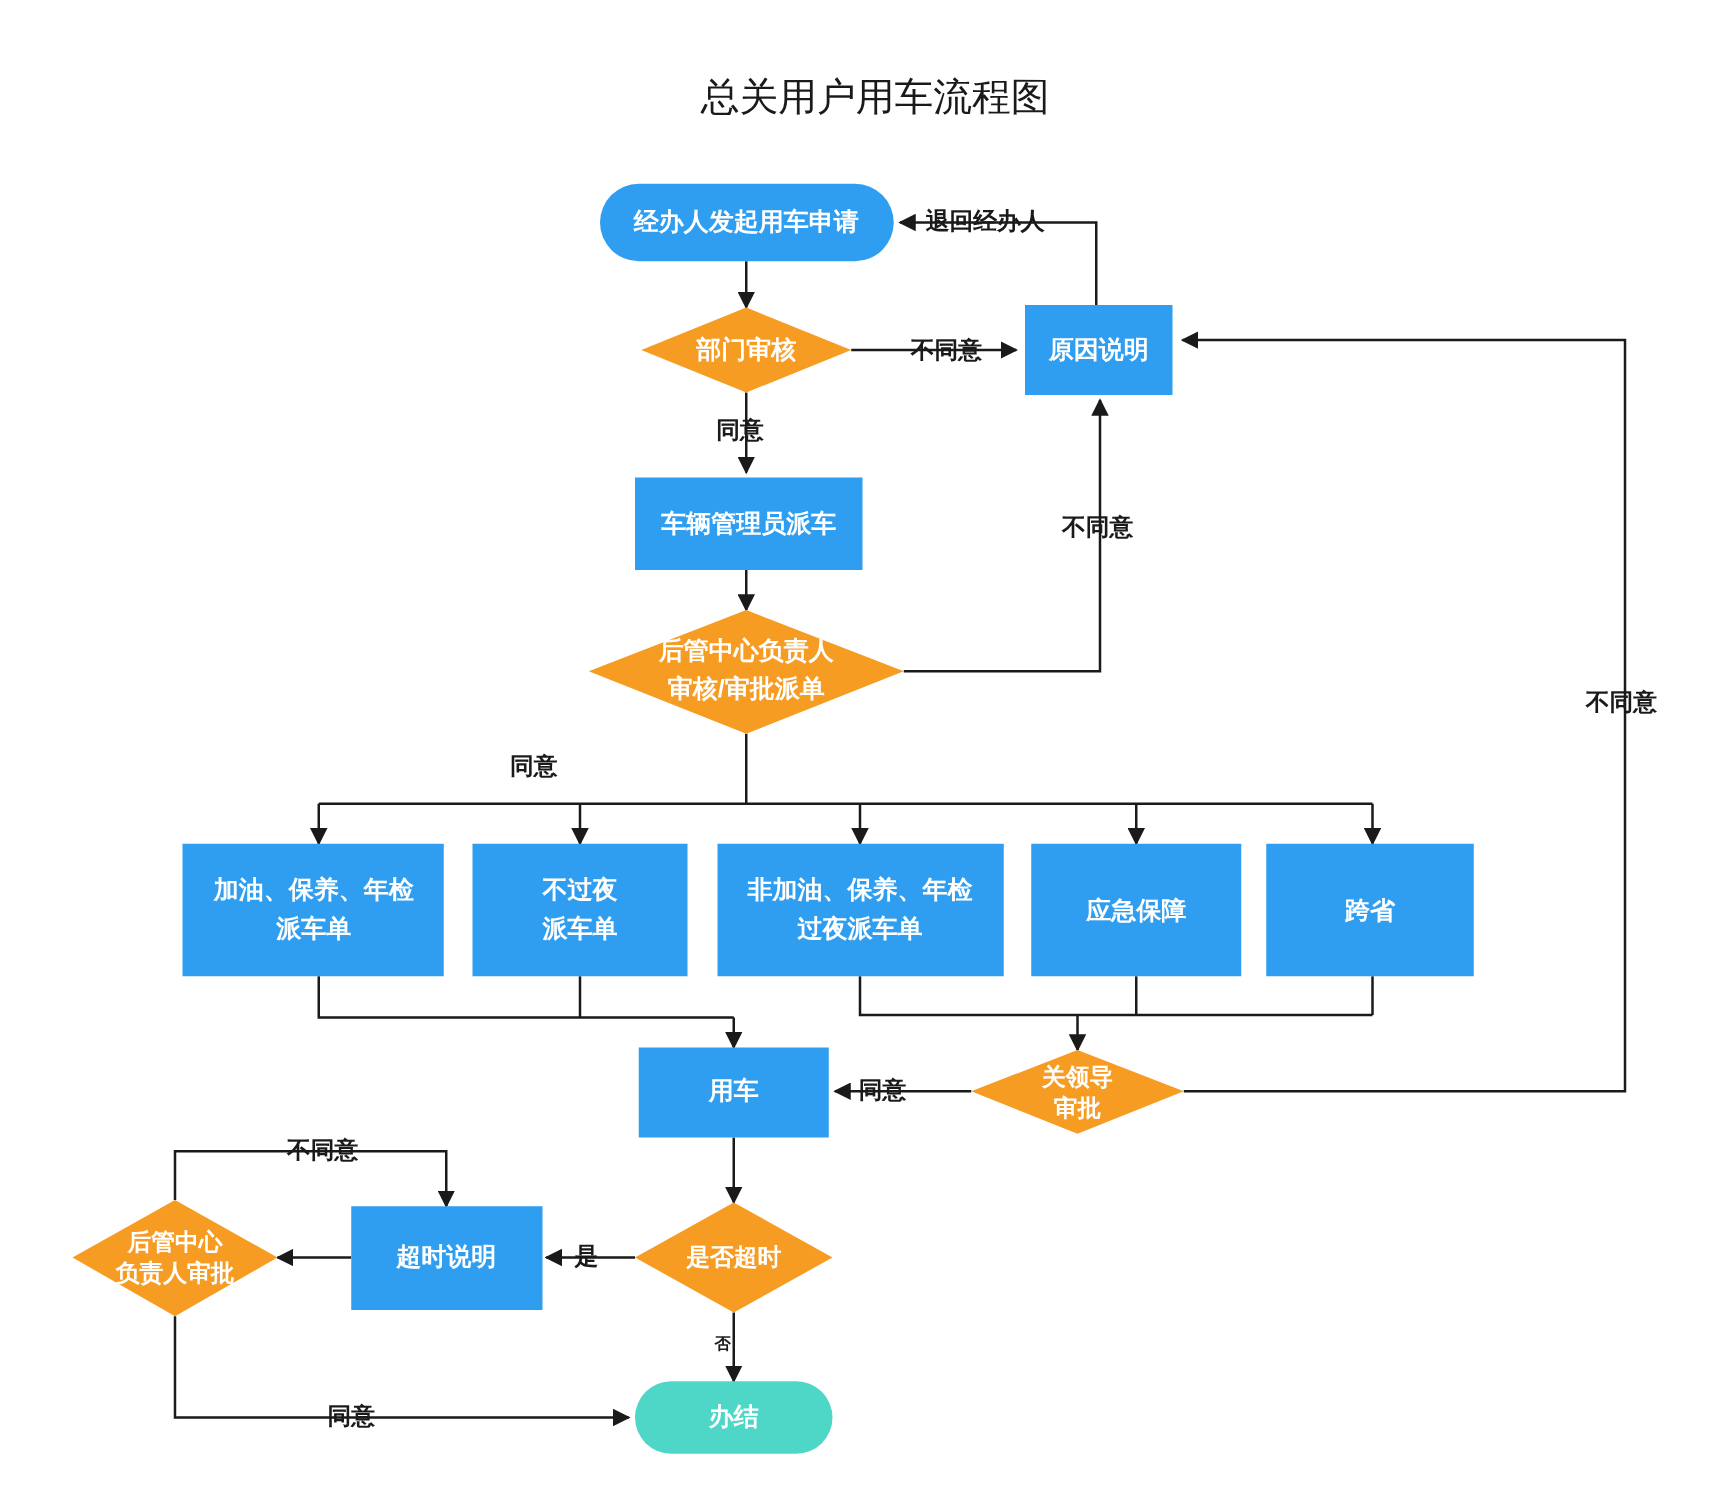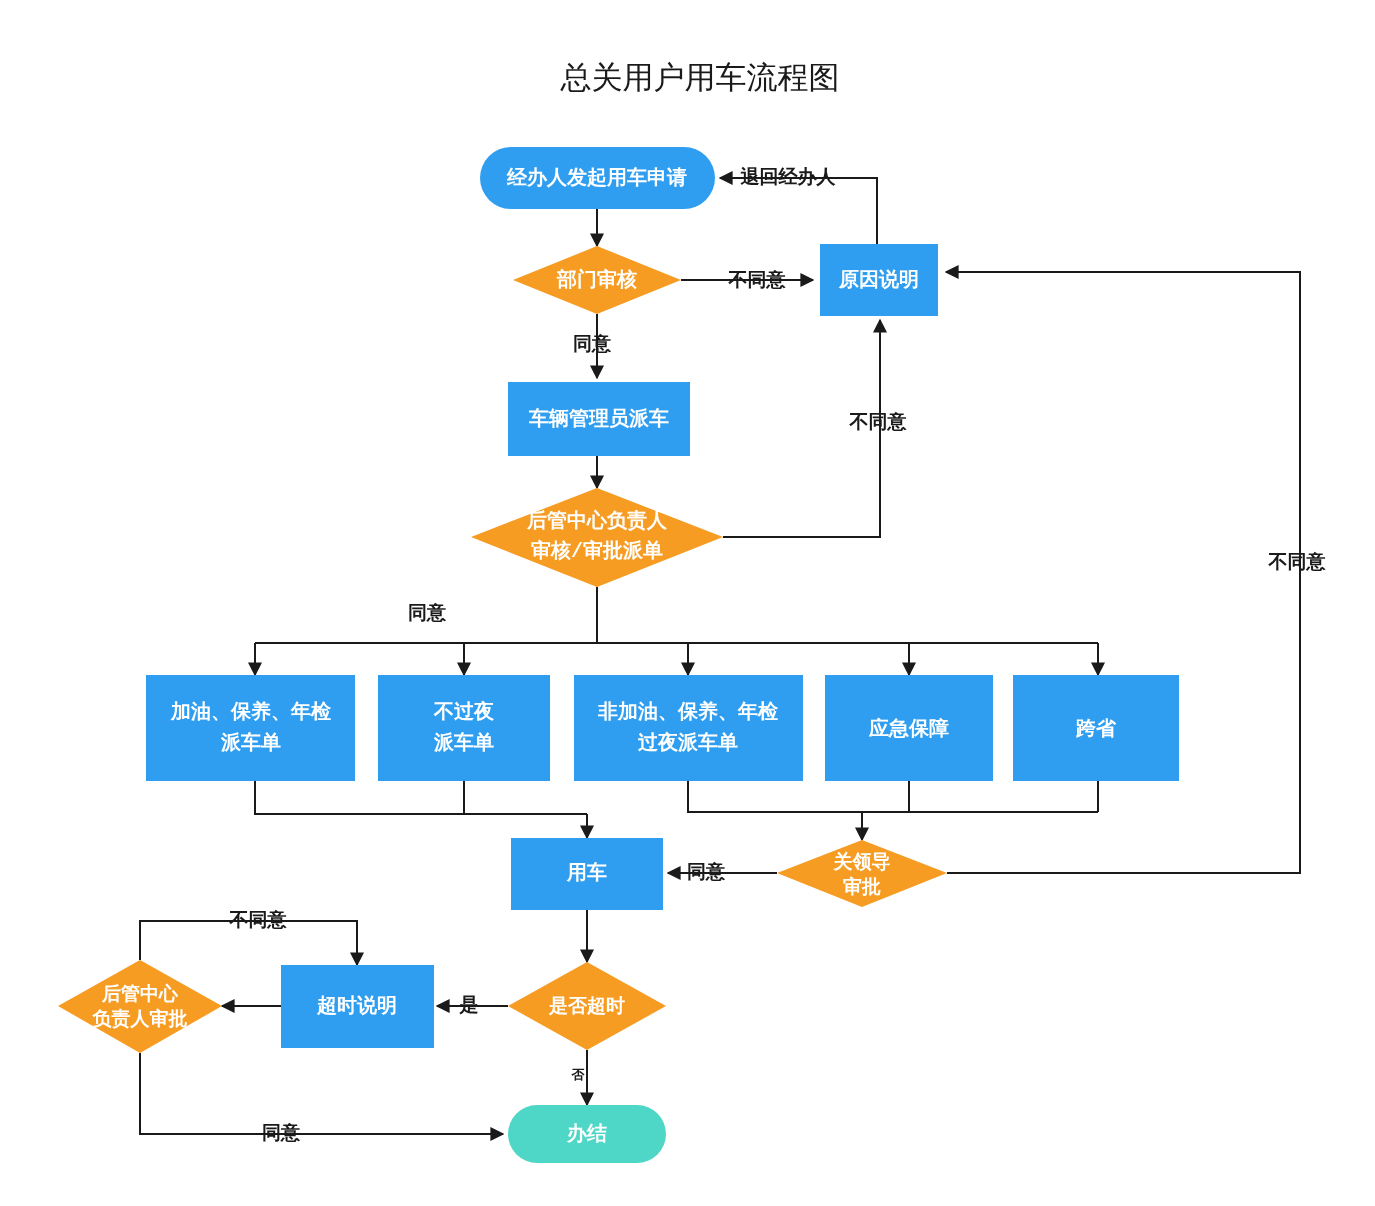--- a/index.html
+++ b/index.html
@@ -10,21 +10,20 @@
   body {
     width: 1375px;
     height: 1206px;
     font-family: "Liberation Sans", "DejaVu Sans", sans-serif;
     overflow: hidden;
   }
   #flowchart-root {
     position: relative;
     width: 1125px;
     height: 1206px;
-    font-family: Liberation Mono, monospace;
   }
   svg.canvas {
     position: absolute;
     top: 0;
     left: 0;
     width: 1375px;
     height: 1206px;
   }
   .node-label {
     font-weight: bold;

